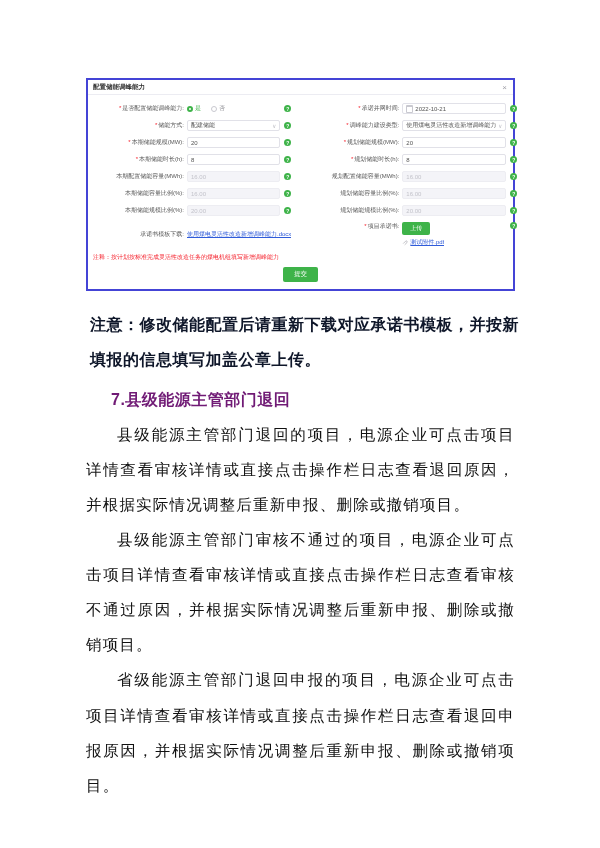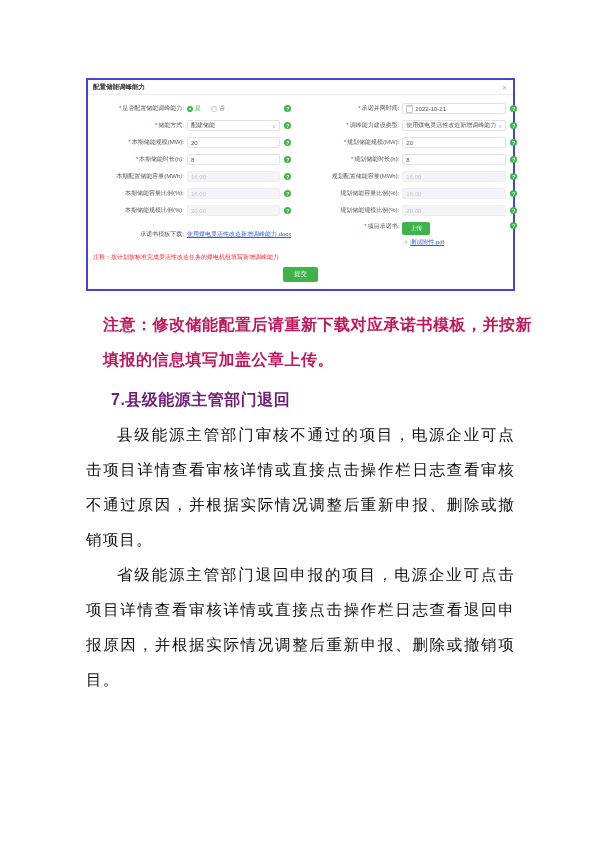--- a/index.html
+++ b/index.html
@@ -58,21 +58,21 @@
   .attach-row{display:flex;align-items:center;gap:2px;}
   .dialog-note{font-size:6px;color:#f5222d;padding:6px 4px 0 5px;}
   .submit-row{display:flex;justify-content:center;padding:5px 0 7px;}
   .submit-btn{
     background:#3eb349;color:#fff;font-size:6.5px;border:none;border-radius:2px;
     padding:3px 11px;
   }
 
   
   .notice{
-    margin:16px 17px 0;color:#be185d;font-family:"Liberation Serif",serif;
+    margin:16px 4px 0;color:#0f172a;font-family:"Liberation Serif",serif;
     font-weight:bold;font-size:16px;letter-spacing:0.5px;line-height:2.2;
     text-align:justify;width:429px;
   }
   .section{width:429px;}
   .sec-heading{
     font-family:"Liberation Sans",sans-serif;font-weight:bold;color:#701a75;
     font-size:16px;letter-spacing:0.5px;margin:13px 0 6px;text-indent:25px;
   }
   .sec-body{
     font-family:"Liberation Serif",serif;color:#111;font-size:15.5px;
@@ -234,20 +234,21 @@
 
     <div class="submit-row">
       <button class="submit-btn">提交</button>
     </div>
   </div>
 
   <p class="notice">注意：修改储能配置后请重新下载对应承诺书模板，并按新填报的信息填写加盖公章上传。</p>
 
   <div class="section">
     <div class="sec-heading">7.县级能源主管部门退回</div>
+    <p class="sec-body">县级能源主管部门退回的项目，电源企业可点击项目详情查看审核详情或直接点击操作栏日志查看退回原因，并根据实际情况调整后重新申报、删除或撤销项目。</p>
   </div>
 
   <div class="section">
     <p class="sec-body">县级能源主管部门审核不通过的项目，电源企业可点击项目详情查看审核详情或直接点击操作栏日志查看审核不通过原因，并根据实际情况调整后重新申报、删除或撤销项目。</p>
   </div>
 
   <div class="section">
     <p class="sec-body">省级能源主管部门退回申报的项目，电源企业可点击项目详情查看审核详情或直接点击操作栏日志查看退回申报原因，并根据实际情况调整后重新申报、删除或撤销项目。</p>
   </div>
 

